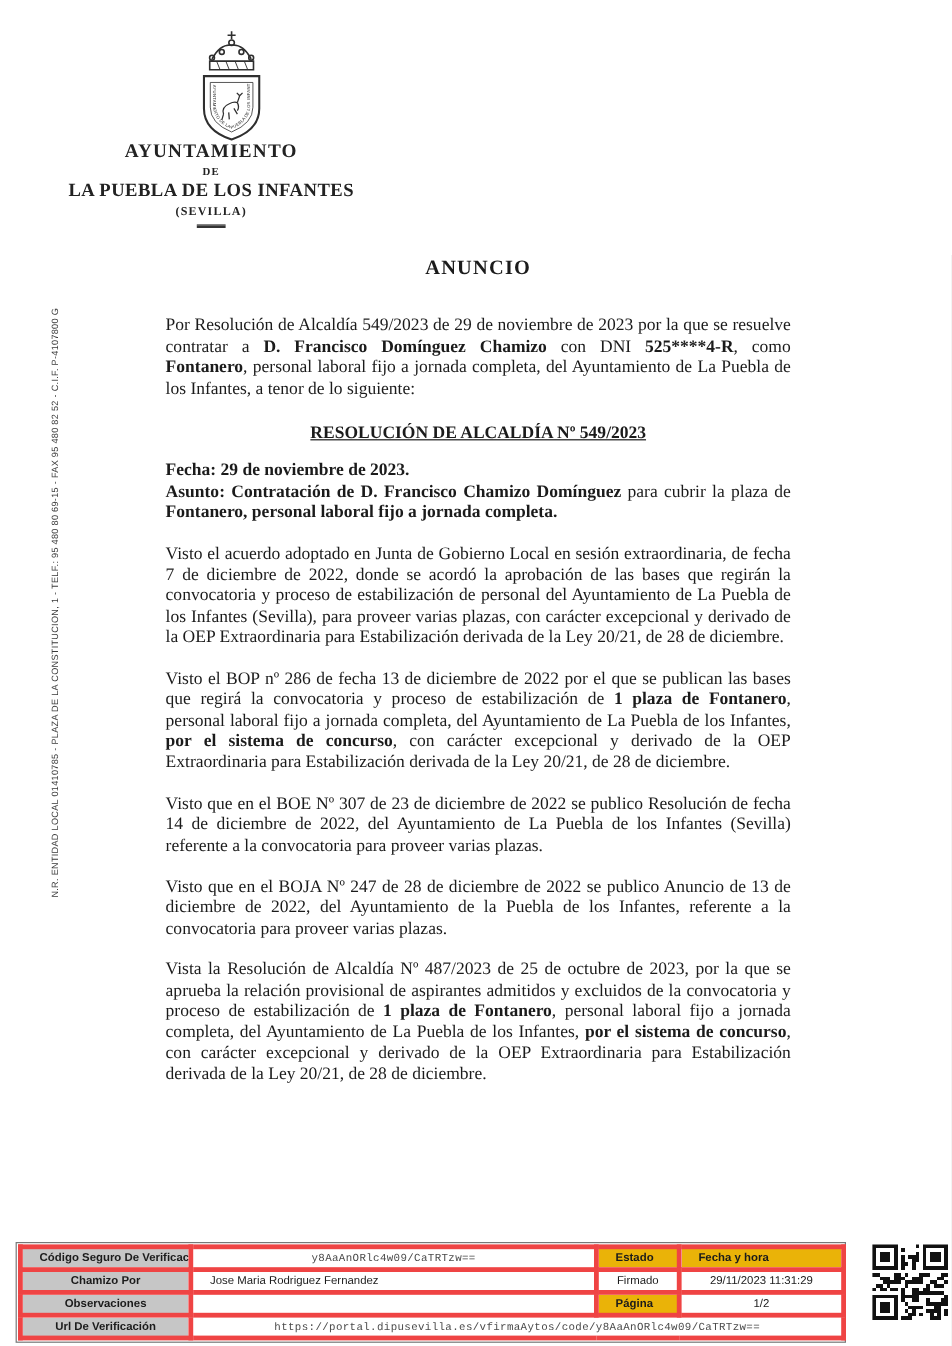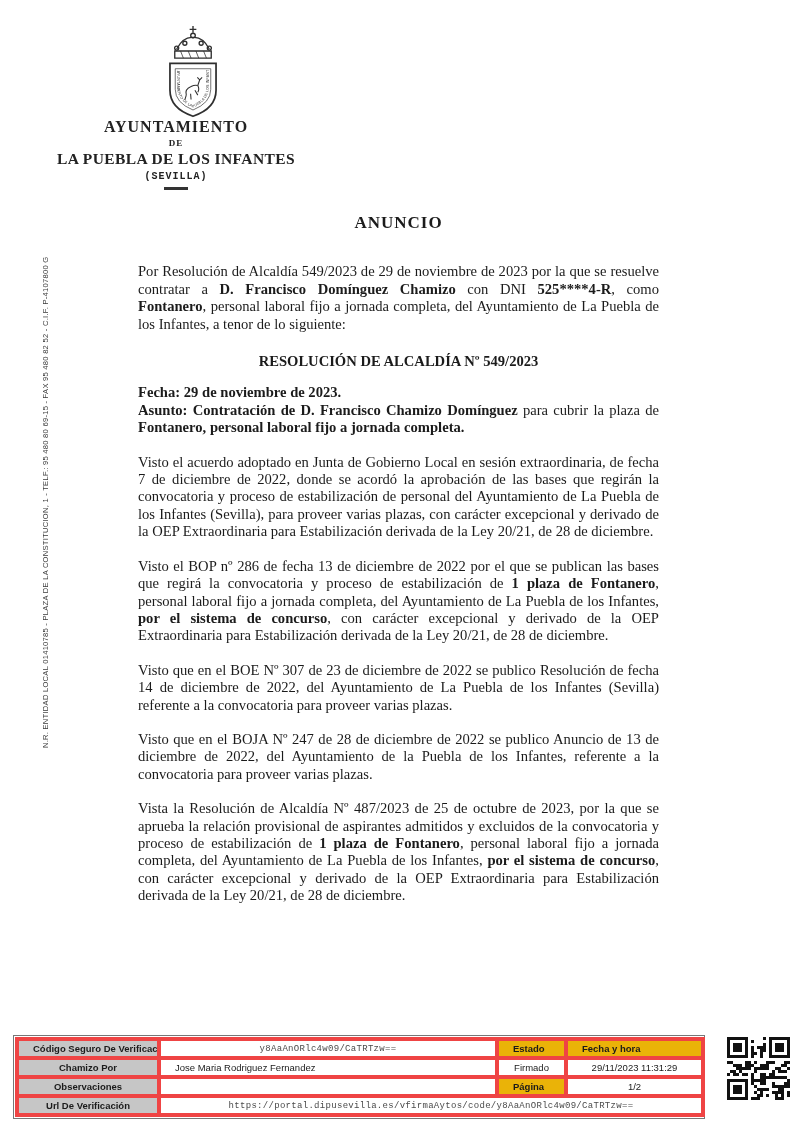--- a/index.html
+++ b/index.html
@@ -16,21 +16,21 @@
 
   
   .crest { position: absolute; left: 145px; top: 24px; }
   .org-block {
     position: absolute; left: 42px; top: 118px; width: 268px;
     text-align: center; color: #222;
   }
   .org-line1 { font-size: 16px; letter-spacing: 1px; font-weight: 600; }
   .org-line2 { font-size: 9px;  letter-spacing: 1px; margin-top: 2px; font-weight: 600; }
   .org-line3 { font-size: 15.5px; letter-spacing: .4px; margin-top: 2px; font-weight: 600; white-space: nowrap; font-family: Liberation Serif, serif; }
-  .org-line4 { font-size: 10px; letter-spacing: 1px; margin-top: 3px; font-weight: 600; font-family: Liberation Mono, monospace; }
+  .org-line4 { font-size: 10px; letter-spacing: 1px; margin-top: 3px; font-weight: 600; }
   .org-rule { width: 24px; height: 0; border-top: 1px solid #333; border-bottom: 2px solid #333; margin: 5px auto 0; }
 
   
   .side-text {
     position: absolute; left: 41px; top: 748px; width: 500px;
     transform: rotate(-90deg); transform-origin: 0 0;
     font-family: "Liberation Sans", sans-serif;
     font-size: 7.6px; letter-spacing: .25px; color: #3a3a3a;
     white-space: nowrap;
   }
@@ -39,21 +39,21 @@
   .doc-body {
     position: absolute; left: 138px; top: 214px; width: 521px;
     font-size: 14.6px; line-height: 17.4px; text-align: justify;
   }
   .doc-title {
     text-align: center; font-weight: bold; font-size: 17px;
     letter-spacing: 1px; margin-bottom: 32px;
   }
   .doc-body p { margin-bottom: 17px; }
   .res-heading {
-    text-align: center; font-weight: bold; 
+    text-align: center; font-weight: bold; text-decoration: underline;
     margin-top: 20px; margin-bottom: 14px; font-size: 14.6px;
   }
   .meta-block p { margin-bottom: 0; }
   .meta-block { margin-bottom: 17px; }
 
   
   .footer-table-wrap {
     position: absolute; left: 13px; top: 1035px; width: 692px;
     border: 1px solid #777; padding: 1px; background: #fff;
   }

